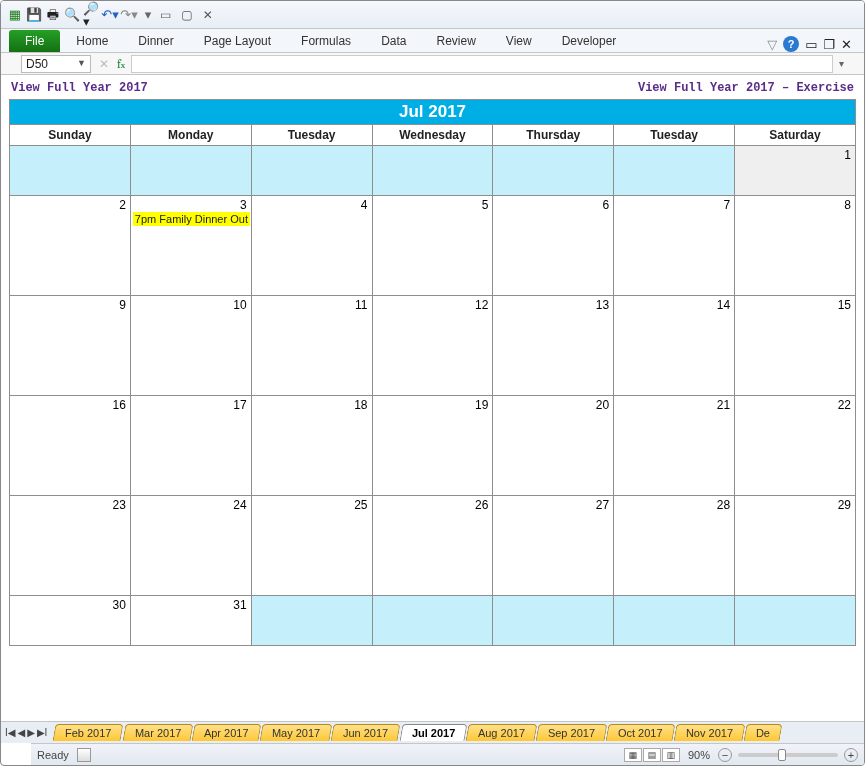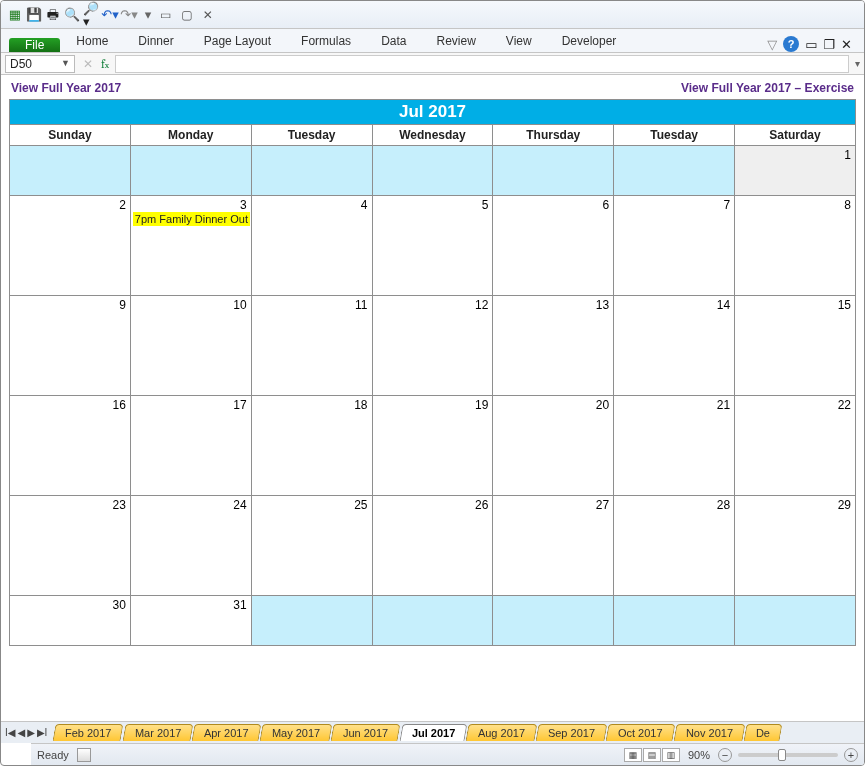--- a/index.html
+++ b/index.html
@@ -43,21 +43,21 @@
     border-bottom:1px solid #c5c5c5;
     gap:2px;
   }
   .filetab {
     background:#1e7c1e;
     background:linear-gradient(#24a024,#147014);
     color:#fff;
     padding:3px 16px;
     border-top-left-radius:3px;
     border-top-right-radius:3px;
-    height:14px;
+    height:22px;
     font-size:12px;
     display:flex;align-items:center;text-align:right;
   }
   .rtab {
     padding:3px 14px;
     color:#333;
     font-size:12px;
     height:22px;
     display:flex;align-items:center;
     cursor:default;
@@ -66,39 +66,39 @@
   .ribbon .right-icons { display:flex; gap:6px; align-items:center; padding-right:4px; }
   .help-ic { width:16px;height:16px;border-radius:50%;background:#2a7ad1;color:#fff;display:flex;align-items:center;justify-content:center;font-size:11px;font-weight:bold;}
 
   
   .formula-row {
     display:flex;
     align-items:center;
     height:22px;
     border-bottom:1px solid #c5c5c5;
     background:#f7f7f7;
-    padding:0 4px;
+    padding:0 20px;
     gap:6px;
   }
   .namebox {
     width:70px;
     border:1px solid #bbb;
     background:#fff;
     height:18px;
     padding:0 4px;
     font-size:12px;
     display:flex;align-items:center;justify-content:space-between;
   }
   .fx { font-family:"Cambria","Georgia",serif; font-size:12px; color:#15803d;}
   .formula-input { flex:1; border:1px solid #ccc; background:#fff; height:18px; padding:0 4px; }
 
   
   .sheet-wrapper { flex:1; overflow:hidden; display:flex; flex-direction:column; padding:4px 8px 0 8px; background:#fff; }
   .view-links { display:flex; justify-content:space-between; padding:2px 2px 4px 2px; }
-  .view-links a { color:#5a2c8a; font-weight:bold; font-size:12px; text-decoration:none;}
+  .view-links a { color:#5a2c8a; font-weight:bold; font-size:12px; text-decoration:none;font-family:Liberation Mono, monospace;}
   .cal-title {
     background:#00aee6;
     color:#fff;
     text-align:center;
     font-weight:bold;
     font-size:17px;
     padding:2px 0;
     border:1px solid #8e8e8e;
     border-bottom:none;
   }

